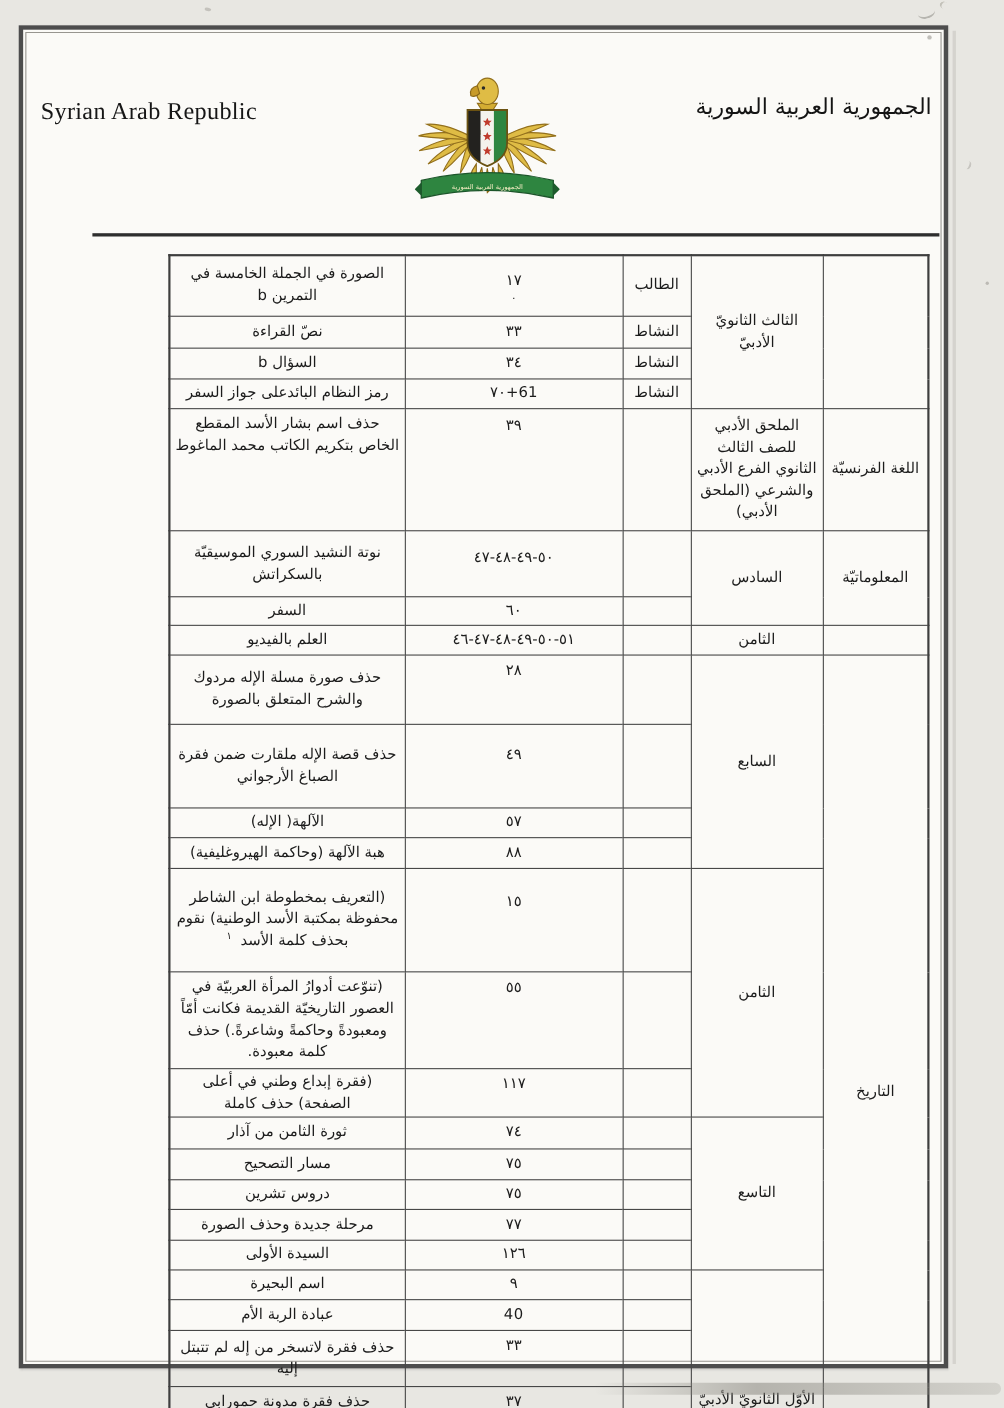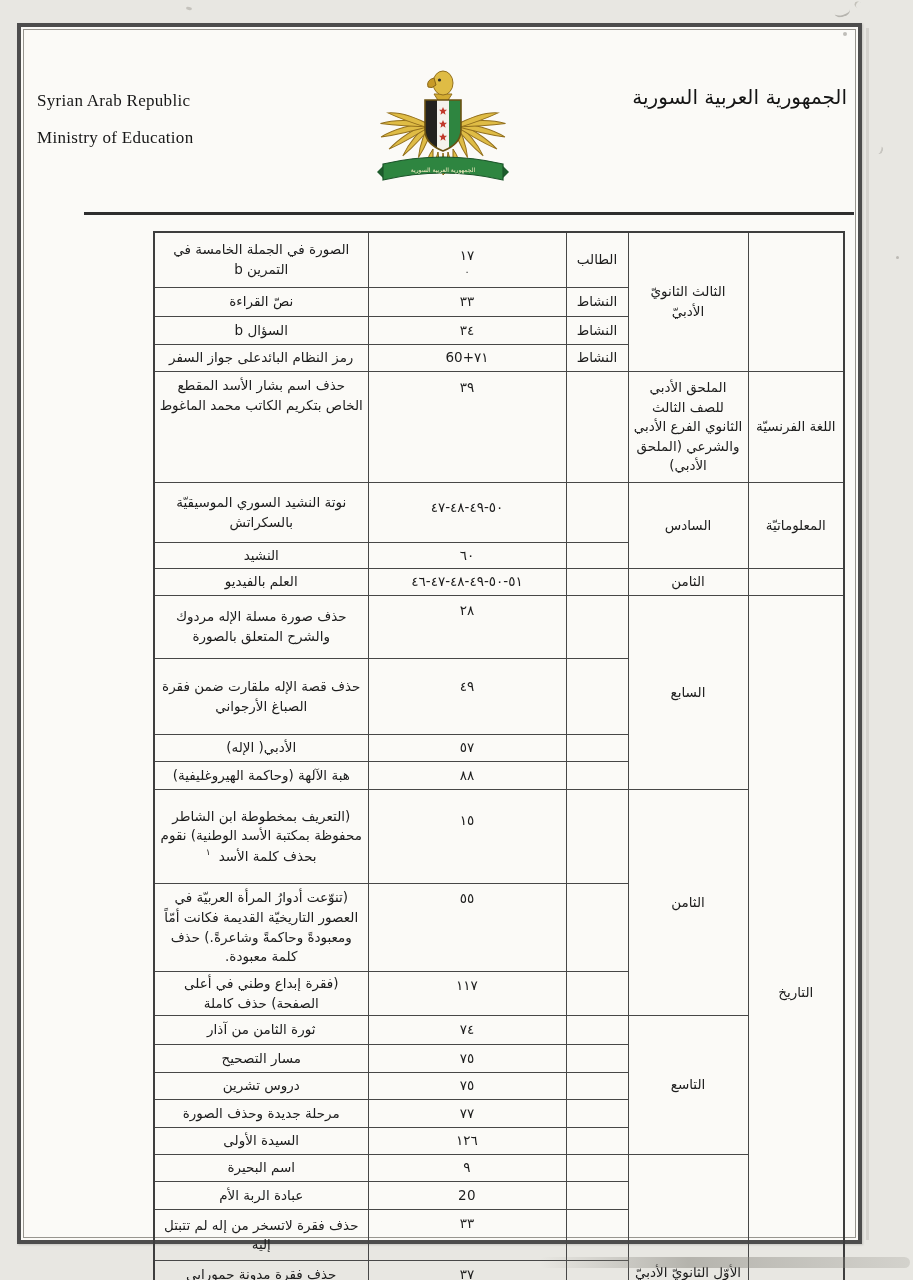--- a/index.html
+++ b/index.html
@@ -10,21 +10,21 @@
   }
   
   .frame{
     position:absolute;left:17px;top:23px;width:845px;height:1221px;
     box-sizing:border-box;background:#fbfaf7;
     border:4px solid #4d4d4d;
     box-shadow:inset 0 0 0 2px #fbfaf7, inset 0 0 0 3px #97958f, 1px 1px 2px rgba(0,0,0,.15);
   }
   
   .h-en{position:absolute;left:37px;top:82px;font-family:"Liberation Serif",serif;
-        font-size:17px;color:#161616;letter-spacing:.3px;line-height:37px;white-space:nowrap;}
+        font-size:22px;color:#161616;letter-spacing:.3px;line-height:37px;white-space:nowrap;}
   .h-ar{position:absolute;right:66px;top:74px;direction:rtl;text-align:right;
         font-size:20px;color:#141414;line-height:46px;white-space:nowrap;}
   .divider{position:absolute;left:84px;top:212px;width:770px;height:3px;background:#2e2e2e;}
   .emblem{position:absolute;left:377px;top:54px;}
   
   table.doc{
     position:absolute;left:153px;top:231px;width:690px;
     border-collapse:collapse;direction:rtl;table-layout:fixed;
     border:2px solid #3e3e3e;
   }
@@ -56,21 +56,20 @@
       background:linear-gradient(to right,rgba(160,158,150,0),rgba(130,128,120,.5) 40%,rgba(150,148,140,.25));}
   .n8{left:186px;top:7px;width:6px;height:3px;background:#c4c2bc;border-radius:50%;transform:rotate(12deg);}
 </style>
 </head>
 <body>
 
 <div class="frame"></div>
 
 <div class="h-en">
   <div>Syrian Arab Republic</div>
-  <div>Ministry of Education</div>
 </div>
 
 <div class="h-ar">
   <div>الجمهورية العربية السورية</div>
 </div>
 
 <div class="emblem">
   <svg width="132" height="142" viewBox="0 0 132 142">
     <defs>
       <g id="wing" fill="#dfbc45" stroke="#93701d" stroke-width="1">
@@ -153,41 +152,41 @@
     <td class="pages"><span class="num">٣٣</span></td>
     <td class="desc">نصّ القراءة</td>
   </tr>
   <tr class="rh23">
     <td class="type">النشاط</td>
     <td class="pages"><span class="num">٣٤</span></td>
     <td class="desc">السؤال b</td>
   </tr>
   <tr class="rh22">
     <td class="type">النشاط</td>
-    <td class="pages"><span class="num">60+٧١</span></td>
+    <td class="pages"><span class="num">٧٠+61</span></td>
     <td class="desc">رمز النظام البائدعلى جواز السفر</td>
   </tr>
   <tr class="rh102">
     <td class="subject">اللغة الفرنسيّة</td>
     <td class="class">الملحق الأدبي للصف الثالث الثانوي الفرع الأدبي والشرعي (الملحق الأدبي)</td>
     <td class="type"></td>
     <td class="pages" style="vertical-align:top;padding-top:6px"><span class="num">٣٩</span></td>
     <td class="desc" style="vertical-align:top;padding-top:4px">حذف اسم بشار الأسد  المقطع الخاص بتكريم الكاتب محمد الماغوط</td>
   </tr>
   <tr class="rh42">
     <td rowspan="2" class="subject">المعلوماتيّة</td>
     <td rowspan="2" class="class">السادس</td>
     <td class="type"></td>
     <td class="pages" style="vertical-align:top;padding-top:15px"><span class="num">٤٧-٤٨-٤٩-٥٠</span></td>
     <td class="desc">نوتة النشيد السوري الموسيقيّة بالسكراتش</td>
   </tr>
   <tr class="rh21">
     <td class="type"></td>
     <td class="pages"><span class="num">٦٠</span></td>
-    <td class="desc">النشيد</td>
+    <td class="desc">السفر</td>
   </tr>
   <tr class="rh22">
     <td class="subject"></td>
     <td class="class">الثامن</td>
     <td class="type"></td>
     <td class="pages"><span class="num">٤٦-٤٧-٤٨-٤٩-٥٠-٥١</span></td>
     <td class="desc">العلم بالفيديو</td>
   </tr>
   <tr class="rh55">
     <td rowspan="18" class="subject">التاريخ</td>
@@ -197,21 +196,21 @@
     <td class="desc">حذف صورة مسلة الإله مردوك والشرح المتعلق بالصورة</td>
   </tr>
   <tr class="rh55">
     <td class="type"></td>
     <td class="pages" style="vertical-align:top;padding-top:18px"><span class="num">٤٩</span></td>
     <td class="desc">حذف قصة الإله ملقارت ضمن فقرة الصباغ الأرجواني</td>
   </tr>
   <tr class="rh22">
     <td class="type"></td>
     <td class="pages"><span class="num">٥٧</span></td>
-    <td class="desc">الأدبي( الإله)</td>
+    <td class="desc">الآلهة( الإله)</td>
   </tr>
   <tr class="rh23">
     <td class="type"></td>
     <td class="pages"><span class="num">٨٨</span></td>
     <td class="desc">هبة الآلهة (وحاكمة الهيروغليفية)</td>
   </tr>
   <tr class="rh70">
     <td rowspan="3" class="class">الثامن</td>
     <td class="type"></td>
     <td class="pages" style="vertical-align:top;padding-top:21px"><span class="num">١٥</span></td>
@@ -254,21 +253,21 @@
     <td class="desc">السيدة الأولى</td>
   </tr>
   <tr class="rh22">
     <td rowspan="6" class="class">الأوّل الثانويّ الأدبيّ</td>
     <td class="type"></td>
     <td class="pages"><span class="num">٩</span></td>
     <td class="desc">اسم البحيرة</td>
   </tr>
   <tr class="rh23">
     <td class="type"></td>
-    <td class="pages"><span class="num">20</span></td>
+    <td class="pages"><span class="num">40</span></td>
     <td class="desc">عبادة الربة الأم</td>
   </tr>
   <tr class="rh44">
     <td class="type"></td>
     <td class="pages" style="vertical-align:top;padding-top:4px"><span class="num">٣٣</span></td>
     <td class="desc">حذف فقرة لاتسخر من إله لم تتبتل إليه</td>
   </tr>
   <tr class="rh23">
     <td class="type"></td>
     <td class="pages"><span class="num">٣٧</span></td>

